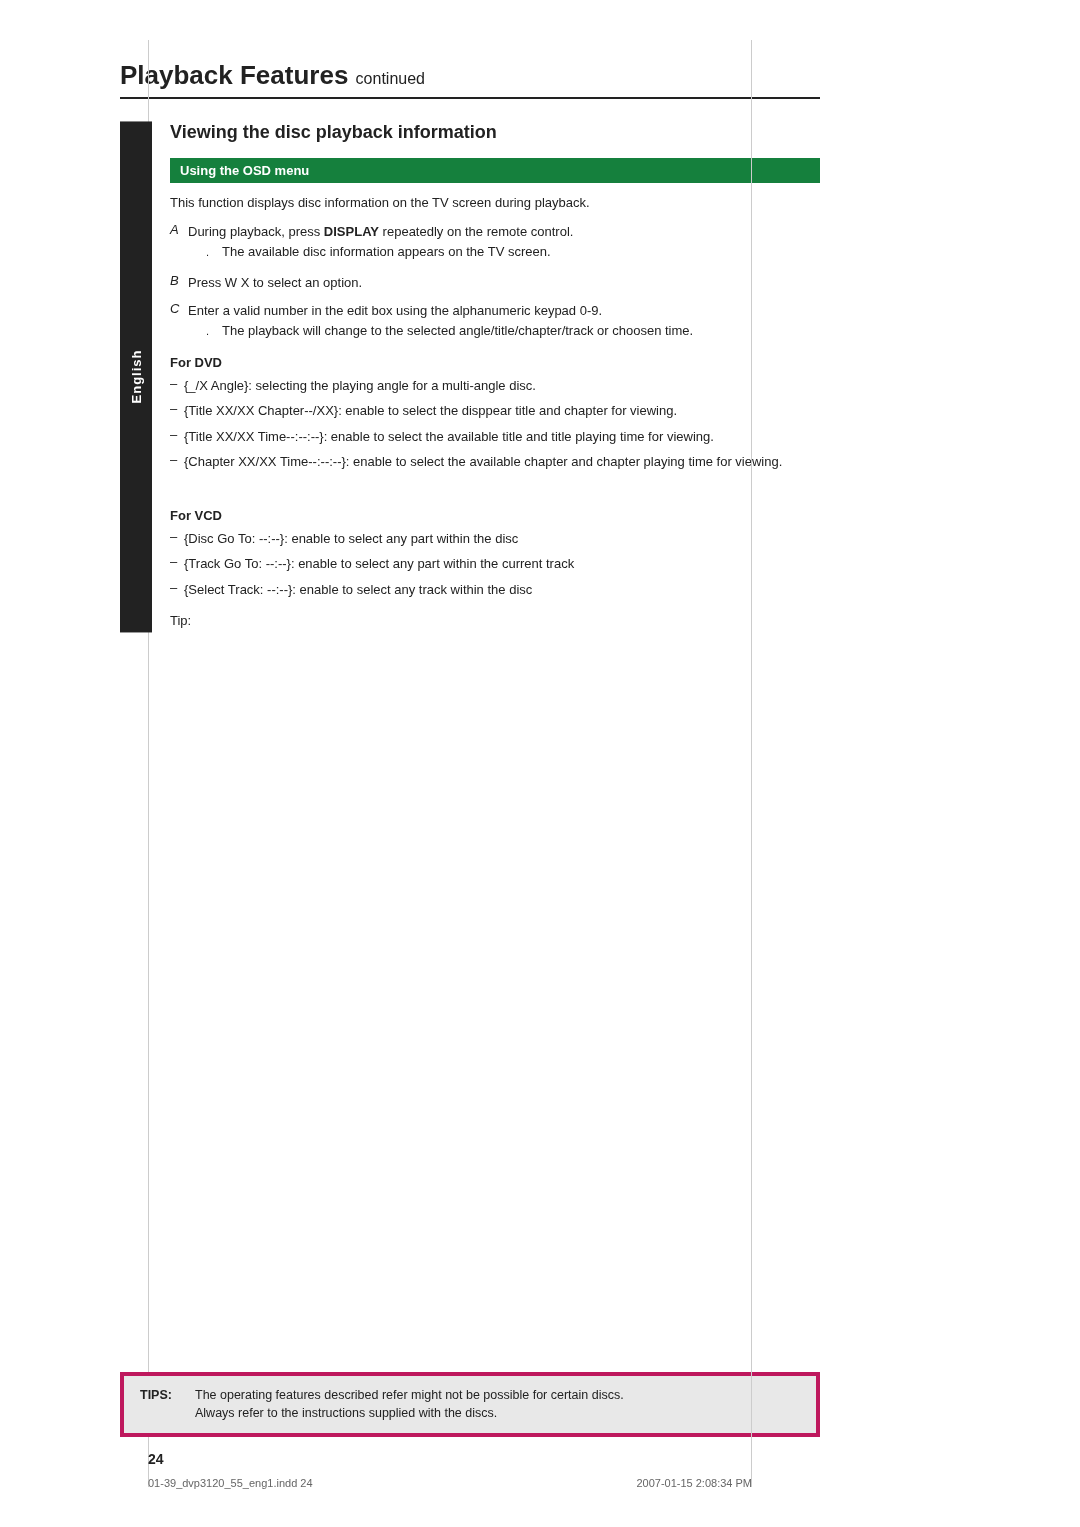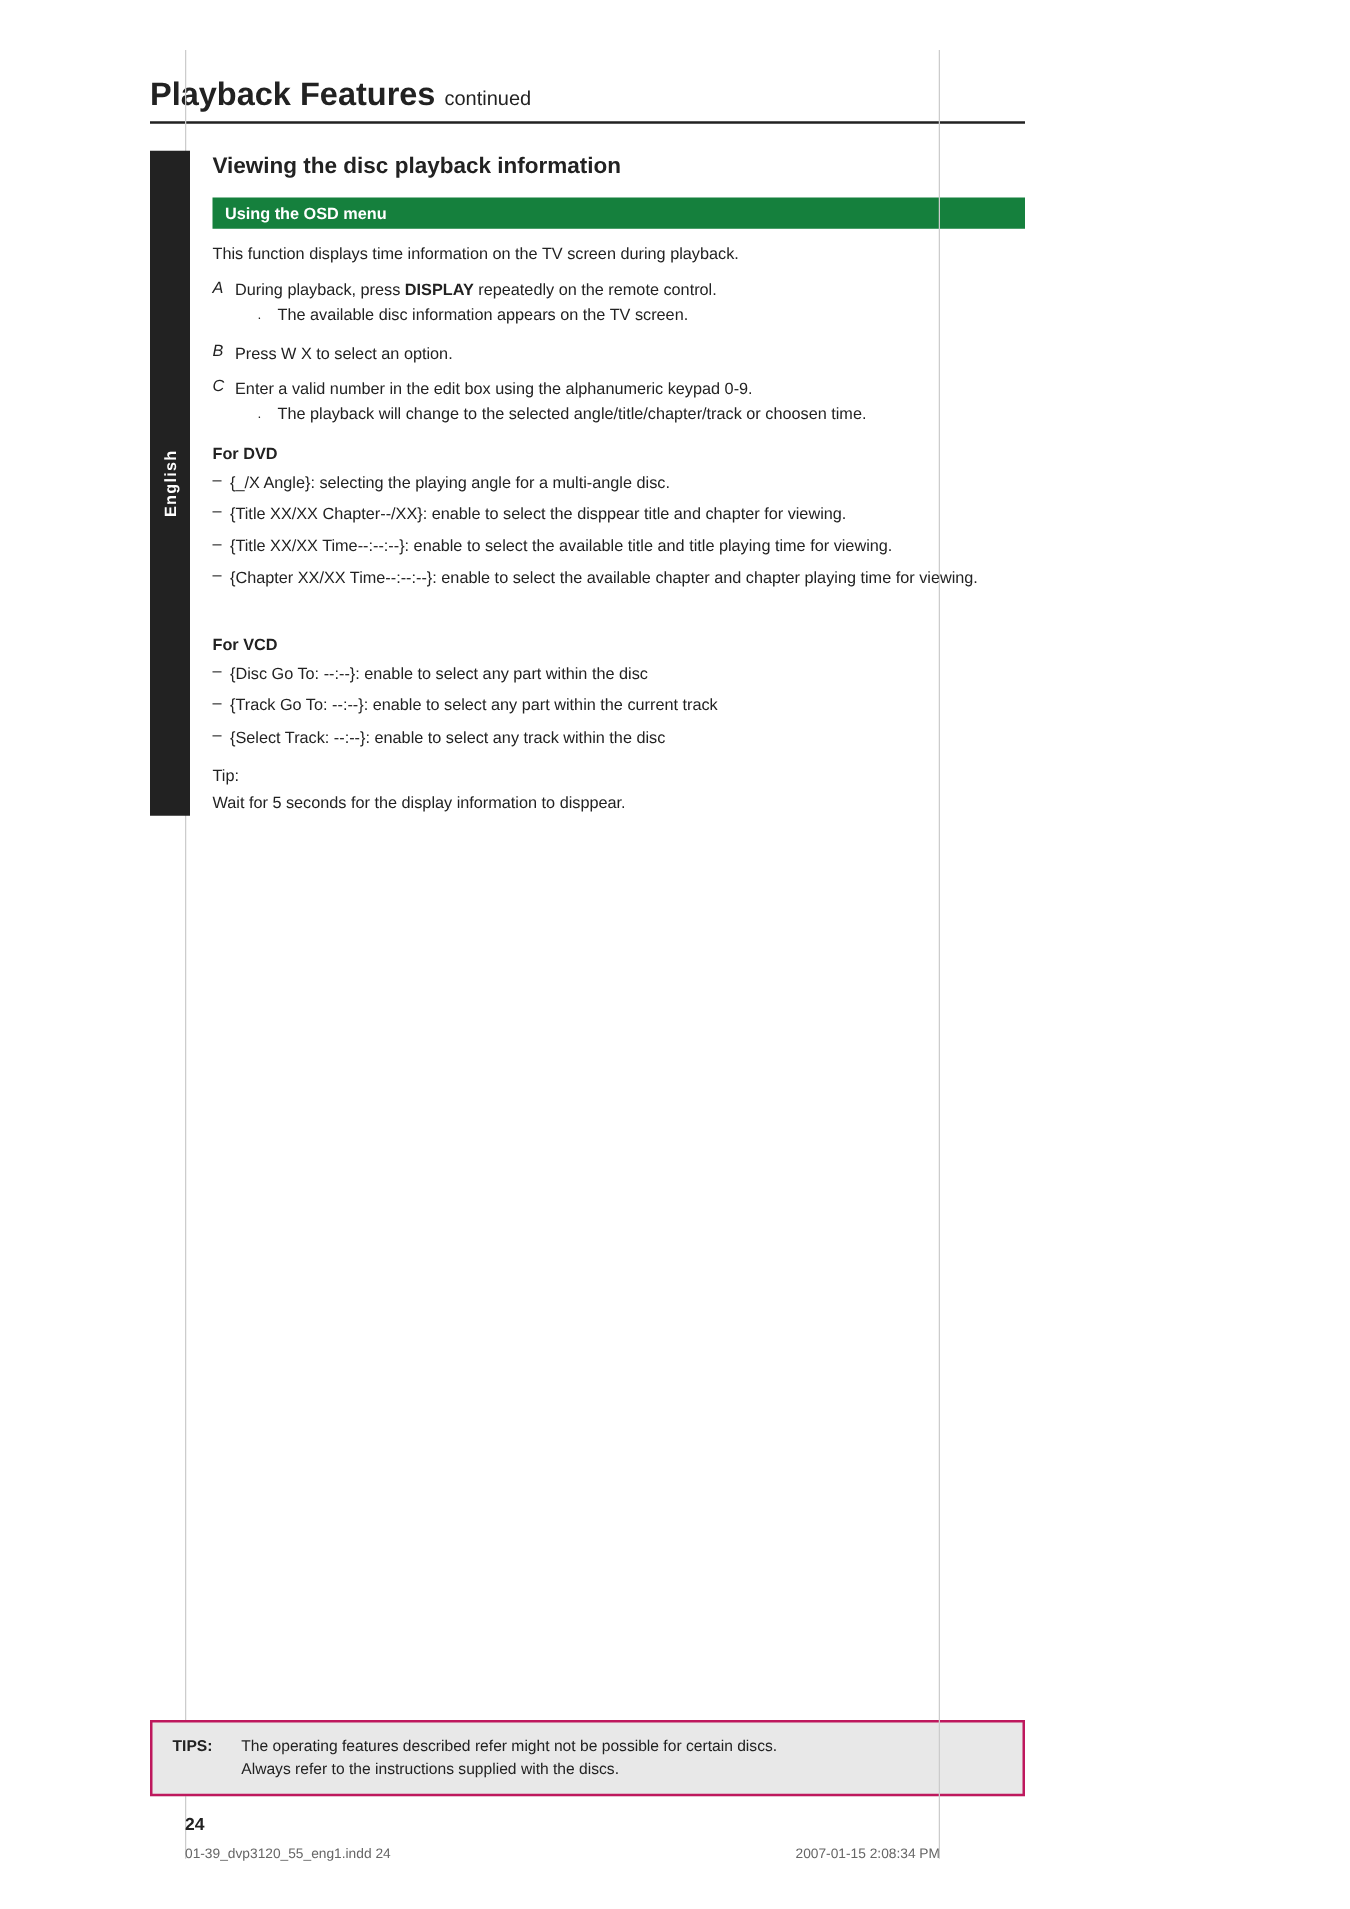--- a/index.html
+++ b/index.html
@@ -204,21 +204,21 @@
     }
 
     .tip-text {
       font-size: 13px;
       line-height: 1.55;
     }
 
     
     .footer-tips {
       background: #e8e8e8;
-      border: 2px solid #be185d;
+      border: 4px solid #be185d;
       padding: 10px 16px;
       font-size: 12.5px;
       line-height: 1.5;
       margin-top: auto;
       margin-left: 40px;
       position: absolute;
       bottom: 90px;
       left: 80px;
       right: 80px;
     }
@@ -273,21 +273,21 @@
     <div class="sidebar-tab">English</div>
 
     <div class="two-col">
 
       <div class="col-left">
 
         <div class="section-title">Viewing the disc playback information</div>
 
         <div class="osd-menu-bar">Using the OSD menu</div>
 
-        <p class="body-text">This function displays time information on the TV screen during playback.</p>
+        <p class="body-text">This function displays disc information on the TV screen during playback.</p>
 
         <div class="step">
           <span class="step-label">A</span>
           <div class="step-content">
             <span>During playback, press </span><b>DISPLAY</b><span> repeatedly on the remote control.</span>
             <div class="sub-step">
               <span class="sub-bullet">.</span>
               <span class="sub-content">The available disc information appears on the TV screen.</span>
             </div>
           </div>
@@ -345,21 +345,20 @@
             <span class="dash">–</span>
             <span class="bullet-text">{Track Go To: --:--}: enable to select any part within the current track</span>
           </div>
           <div class="bullet-item">
             <span class="dash">–</span>
             <span class="bullet-text">{Select Track: --:--}: enable to select any track within the disc</span>
           </div>
         </div>
 
         <div class="tip-label">Tip:</div>
-        <div class="tip-text">Wait for 5 seconds for the display information to disppear.</div>
 
       </div>
 
     </div>
   </div>
 
   <div class="footer-tips">
     <div class="footer-tips-row">
       <span class="tips-label">TIPS:</span>
       <span>The operating features described refer might not be possible for certain discs.</span>

